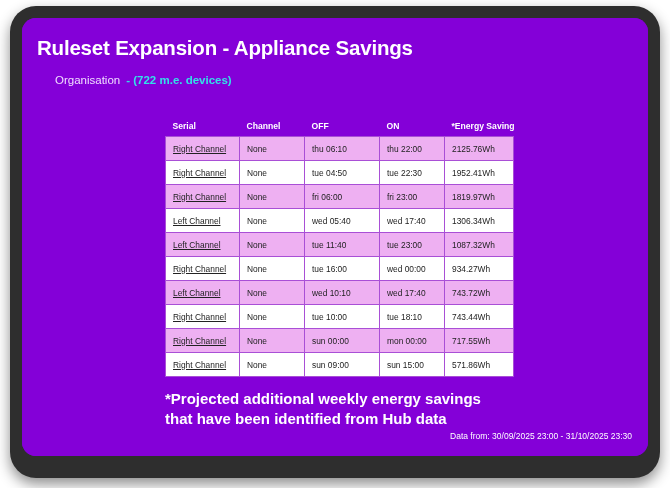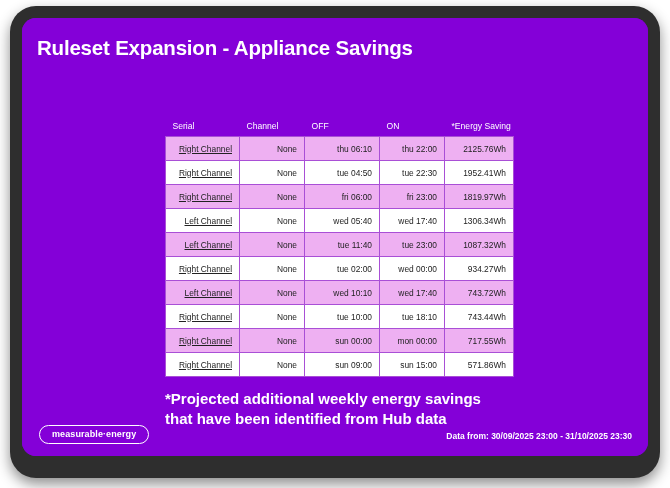--- a/index.html
+++ b/index.html
@@ -71,38 +71,37 @@
   #savings-table {
     position: absolute;
     left: 143px;
     top: 101px;
     width: 348px;
     border-collapse: collapse;
     table-layout: fixed;
   }
   #savings-table th {
     font-size: 8.6px;
-    font-weight: normal;
+    font-weight: bold;
     color: #ffffff;
     text-align: left;
     padding: 2px 7px 5px 7px;
     background: transparent;
     border: none;
     white-space: nowrap;
     margin-top: 16px;
   }
   #savings-table td {
     font-size: 8.4px;
     color: #222222;
     padding: 5px 7px;
     border: 1px solid #a94fd6;
     white-space: nowrap;
     height: 13px;
     background: #ffffff;
-    text-align: right;
   }
   #savings-table tbody tr.alt td { background: #eeb0f2; }
 
   .serial-link {
     text-decoration: underline;
     color: #222222;
     font-size: 8.4px;
   }
 
   col.c-serial  { width: 74px; }
@@ -134,35 +133,38 @@
     font-size: 9px;
     font-weight: bold;
     color: #ffffff;
     letter-spacing: 0.1px;
   }
   #data-range {
     position: absolute;
     right: 16px;
     bottom: 15px;
     font-size: 8.5px;
-    font-weight: bold;
+    font-weight: normal;
     color: #ffffff;
     white-space: nowrap;
   }
 </style>
 </head>
 <body>
 
 <div id="device-frame">
   <div id="device-bezel-inner">
 
     <div id="slide">
 
       <div id="page-title">Ruleset Expansion - Appliance Savings</div>
 
+      <div id="subtitle-row">
+        <span id="subtitle-org">Organisation</span><span id="subtitle-count">- (722 m.e. devices)</span>
+      </div>
 
       <table id="savings-table">
         <colgroup>
           <col class="c-serial">
             <col class="c-channel">
             <col class="c-off">
             <col class="c-on">
             <col class="c-energy">
         </colgroup>
         <thead>
@@ -206,21 +208,21 @@
             <tr class="alt">
               <td><span class="serial-link">Left Channel</span></td>
               <td>None</td>
               <td>tue 11:40</td>
               <td>tue 23:00</td>
               <td>1087.32Wh</td>
             </tr>
             <tr>
               <td><span class="serial-link">Right Channel</span></td>
               <td>None</td>
-              <td>tue 02:00</td>
+              <td>tue 16:00</td>
               <td>wed 00:00</td>
               <td>934.27Wh</td>
             </tr>
             <tr class="alt">
               <td><span class="serial-link">Left Channel</span></td>
               <td>None</td>
               <td>wed 10:10</td>
               <td>wed 17:40</td>
               <td>743.72Wh</td>
             </tr>
@@ -243,18 +245,17 @@
               <td>None</td>
               <td>sun 09:00</td>
               <td>sun 15:00</td>
               <td>571.86Wh</td>
             </tr>
           </tbody>
       </table>
 
       <div id="footnote">*Projected additional weekly energy savings that have been identified from Hub data</div>
 
-      <div id="brand-badge">measurable·energy</div>
       <div id="data-range">Data from: 30/09/2025 23:00 - 31/10/2025 23:30</div>
 
     </div>
   </div>
 </div>
 
 </body></html>

